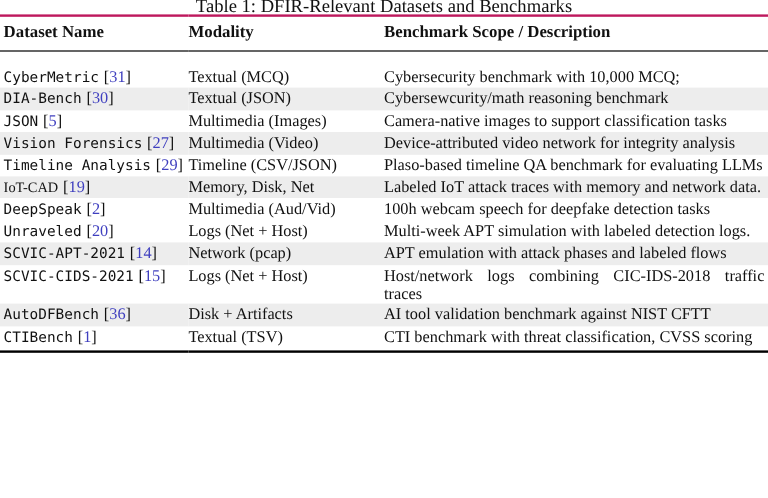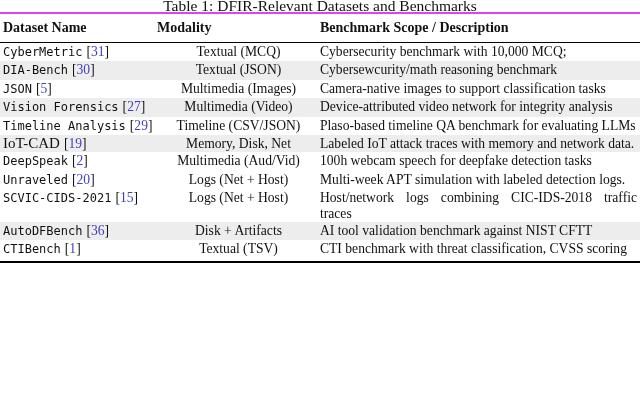--- a/index.html
+++ b/index.html
@@ -18,52 +18,52 @@
     line-height: 16px;
     height: 13px;
     margin-top: -2px;
     overflow: visible;
     white-space: nowrap;
   }
   table.datasets {
     width: 640px;
     table-layout: fixed;
     border-collapse: collapse;
-    border-top: 2px solid #d946ef;
+    border-top: 2px solid #be185d;
     border-bottom: 2.5px solid #000000;
     margin-top: 1px;
     border-radius: 31px;
   }
   thead th {
     text-align: left;
     font-size: 14px;
     font-weight: bold;
     padding: 6px 0 6px 0;
     border-bottom: 1.4px solid #000000;
     vertical-align: middle;
     white-space: nowrap;
   }
   tbody td {
     vertical-align: top;
     font-size: 13.6px;
     line-height: 15.4px;
     padding: 1px 0;
   }
-  tbody tr:first-child td { padding-top: 1px; }
+  tbody tr:first-child td { padding-top: 13px; }
   tbody tr:last-child td { padding-bottom: 3px; margin-left: 21px; }
   tr.shaded { background: var(--stripe, #ededed); padding-left: 25px; }
   th.c-name, td.c-name { padding-left: 3px; }
   td.c-name { white-space: nowrap; }
-  td.c-modality { white-space: nowrap; text-align: center; }
+  td.c-modality { white-space: nowrap; }
   td.c-desc { text-align: justify; padding-right: 3px; }
   .ds-mono {
     font-family: "DejaVu Sans Mono", "Liberation Mono", monospace;
     font-size: 12px;
   }
-  .ds-serif { font-family: inherit; font-size: 15px; }
+  .ds-serif { font-family: inherit; font-size: 12px; }
   .cite { margin-left: 4px; }
   .cite-num { color: var(--cite, #3f3fbf); cursor: pointer; }
 </style>
 </head>
 <body>
 
 <div class="page">
 
   <div class="caption">Table 1: DFIR-Relevant Datasets and Benchmarks</div>
 
@@ -139,20 +139,27 @@
 
 
   <tr>
     <td class="c-name">
       <span class="ds-mono">Unraveled</span><span class="cite"><span>[</span><span class="cite-num">20</span><span>]</span></span>
     </td>
     <td class="c-modality">Logs (Net + Host)</td>
     <td class="c-desc">Multi-week APT simulation with labeled detection logs.</td>
   </tr>
 
+  <tr class="shaded">
+    <td class="c-name">
+      <span class="ds-mono">SCVIC-APT-2021</span><span class="cite"><span>[</span><span class="cite-num">14</span><span>]</span></span>
+    </td>
+    <td class="c-modality">Network (pcap)</td>
+    <td class="c-desc">APT emulation with attack phases and labeled flows</td>
+  </tr>
 
   <tr>
     <td class="c-name">
       <span class="ds-mono">SCVIC-CIDS-2021</span><span class="cite"><span>[</span><span class="cite-num">15</span><span>]</span></span>
     </td>
     <td class="c-modality">Logs (Net + Host)</td>
     <td class="c-desc">Host/network logs combining CIC-IDS-2018 traffic traces</td>
   </tr>
 
   <tr class="shaded">

